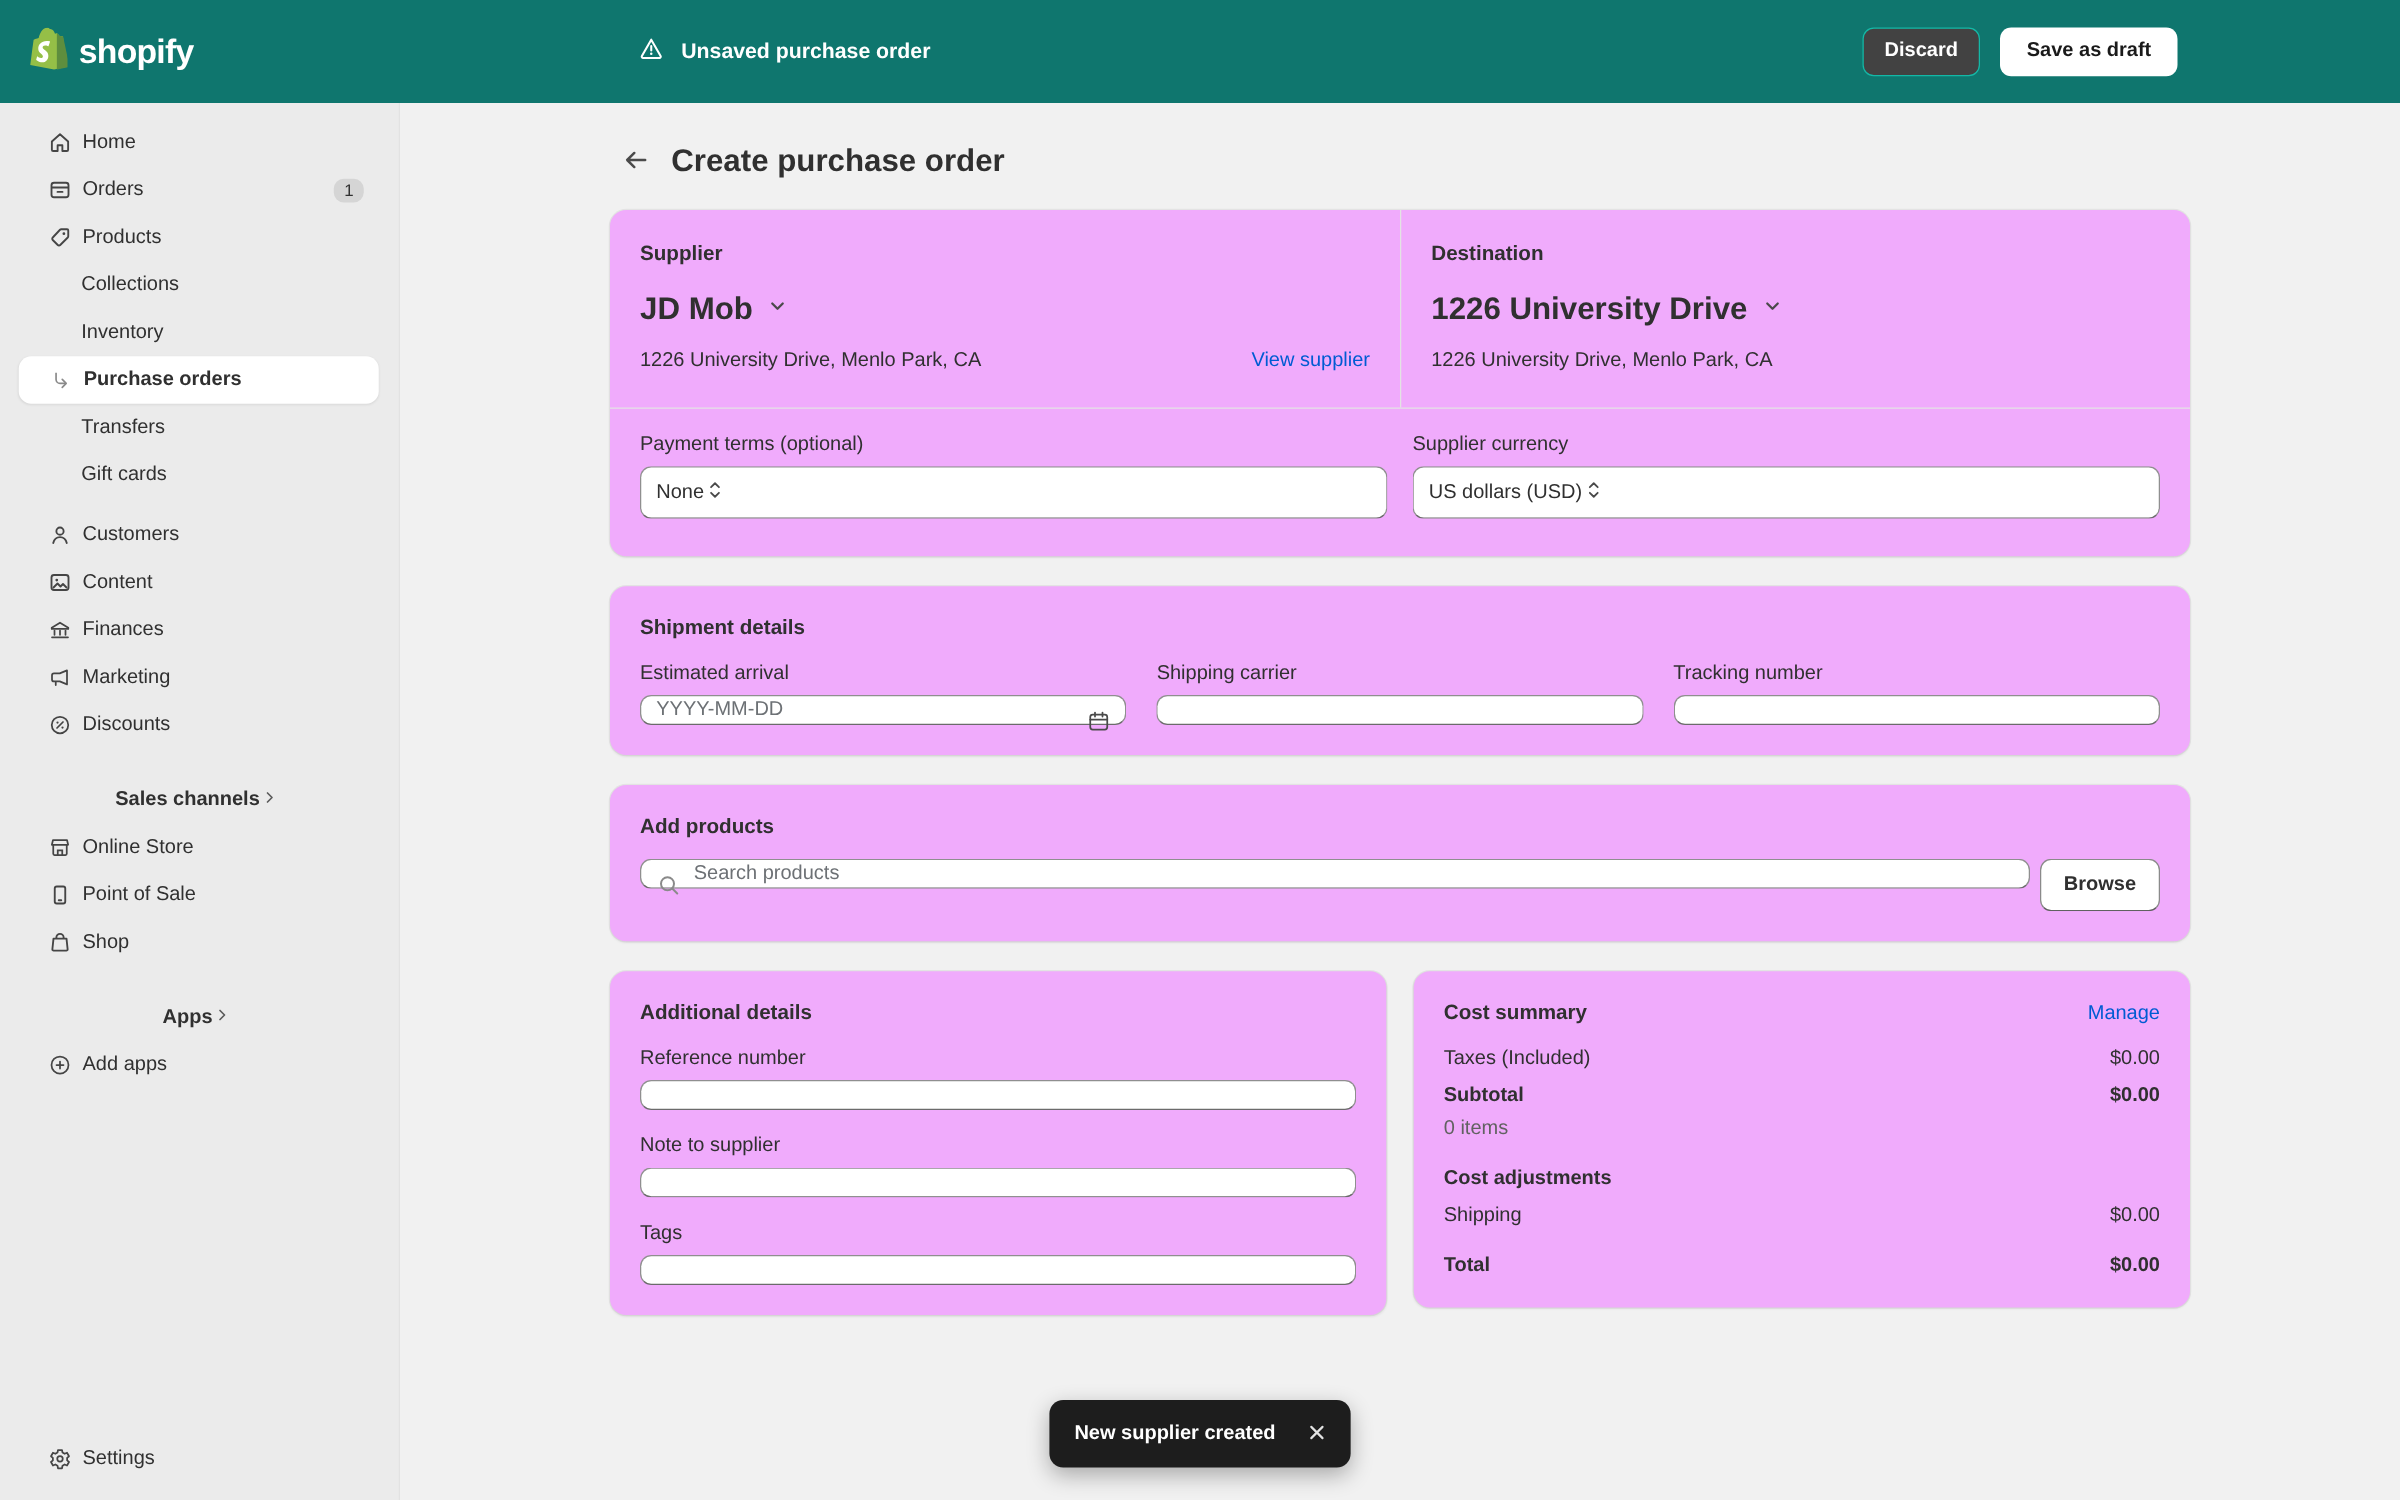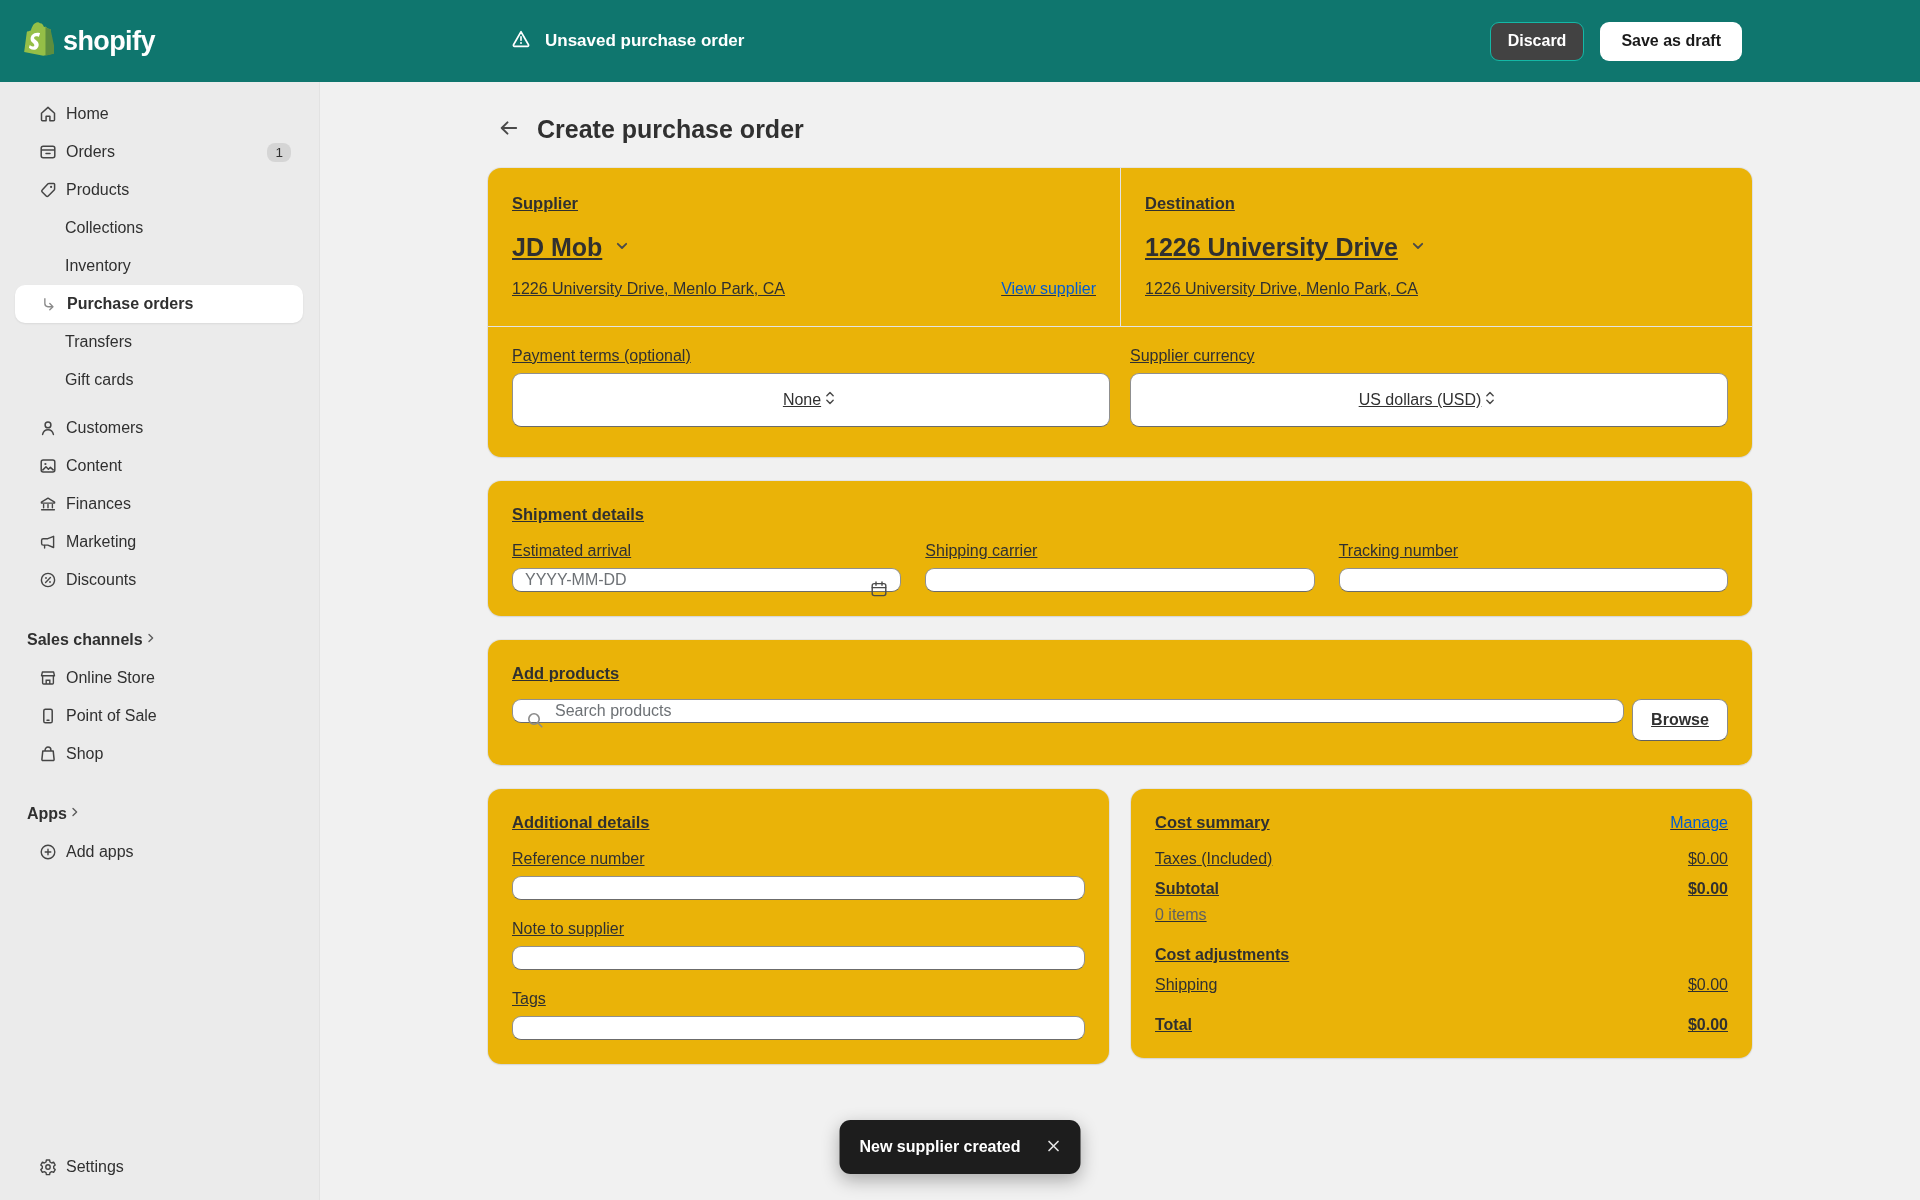--- a/index.html
+++ b/index.html
@@ -34,21 +34,21 @@
     position:fixed; top:74px; left:0; bottom:0; width:320px;
     background:#ebebeb; border-right:1px solid #e2e2e2; padding:21px 16px 0 15px; z-index:50;
   }
   .nav-item, .nav-sub, .nav-header {
     display:flex; align-items:center; height:38px; border-radius:10px;
     color:#303030; cursor:pointer; font-weight:500;
   }
   .nav-item { padding:0 12px 0 23px; gap:8px; }
   .nav-sub { padding:0 12px 0 50px; }
   .nav-sub.active { background:#ffffff; padding-left:23px; gap:9px; font-weight:600; box-shadow:0 1px 2px rgba(0,0,0,0.08); }
-  .nav-header { padding:0 14px 0 12px; font-weight:600; justify-content:flex-start; }
+  .nav-header { padding:0 14px 0 12px; font-weight:600; justify-content:center; }
   .nav-icon { width:20px; height:20px; display:flex; align-items:center; justify-content:center; flex:0 0 20px; }
   .nav-label { white-space:nowrap; }
   .badge {
     margin-left:auto; background:#d5d5d5; border-radius:8px;
     font-size:13.5px; padding:2px 8px; color:#303030; font-weight:500;
   }
   .gap-sm { margin-top:10px; }
   .gap-lg { margin-top:22px; }
   .sidebar-bottom { position:absolute; left:15px; right:16px; bottom:14px; }
 
@@ -56,41 +56,40 @@
   .main { margin-left:320px; padding-top:74px; }
   .container { width:1264px; margin:0 auto; padding-top:36px; }
   .page-header { display:flex; align-items:center; gap:9px; margin-bottom:20px; padding-left:2px; }
   .back-btn {
     width:38px; height:38px; border:none; background:transparent; border-radius:9px;
     display:flex; align-items:center; justify-content:center; cursor:pointer;
   }
   h1 { font-size:25px; font-weight:700; color:#303030; }
 
   .card {
-    background:#eab308; border-radius:13px; margin-bottom:24px;
+    background:#f0abfc; border-radius:13px; margin-bottom:24px;
     box-shadow:0 0 0 1px rgba(0,0,0,0.05), 0 1px 2px rgba(0,0,0,0.07);
-    text-decoration:underline;
   }
   .card-pad { padding:24px; }
   .card-heading { font-size:16.5px; font-weight:700; color:#303030; }
 
   
   .split { display:grid; grid-template-columns:1fr 1fr; }
   .half { padding:26px 24px 28px; }
   .half + .half { border-left:1px solid #e3e3e3; }
   .entity-row { margin-top:20px; display:flex; align-items:center; gap:10px; cursor:pointer; width:max-content; }
   .entity-name { font-size:25px; font-weight:700; }
   .addr-row { margin-top:18px; display:flex; justify-content:space-between; align-items:center; }
   .hdivider { border-top:1px solid #e3e3e3; }
   .terms { display:grid; grid-template-columns:1fr 1fr; gap:20px; padding:20px 24px 30px; }
 
   .field-label { display:block; font-size:16px; color:#303030; margin-bottom:8px; }
   .select {
-    height:54px; border:1px solid #8f8f8f; border-bottom-color:#6b6b6b; border-radius:9px;
-    background:#fff; display:flex; align-items:center; justify-content:center;
+    height:42px; border:1px solid #8f8f8f; border-bottom-color:#6b6b6b; border-radius:9px;
+    background:#fff; display:flex; align-items:center; justify-content:flex-start;
     padding:0 12px; font-size:16px; cursor:pointer;
   }
   .input {
     width:100%; height:24px; border:1px solid #8f8f8f; border-bottom-color:#6b6b6b;
     border-radius:9px; padding:0 12px; font-size:16px; color:#303030; background:#fff;
   }
   .input::placeholder { color:#6d7175; }
   .link { color:#005bd3; text-decoration:none; cursor:pointer; font-size:16px; }
 
   .three-col { display:grid; grid-template-columns:1fr 1fr 1fr; gap:24px; margin-top:18px; }

